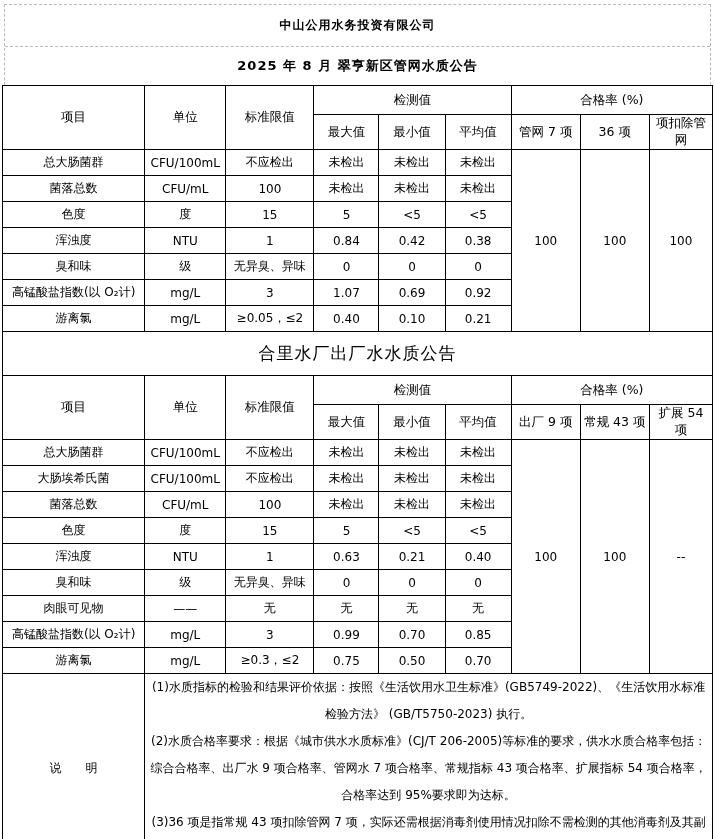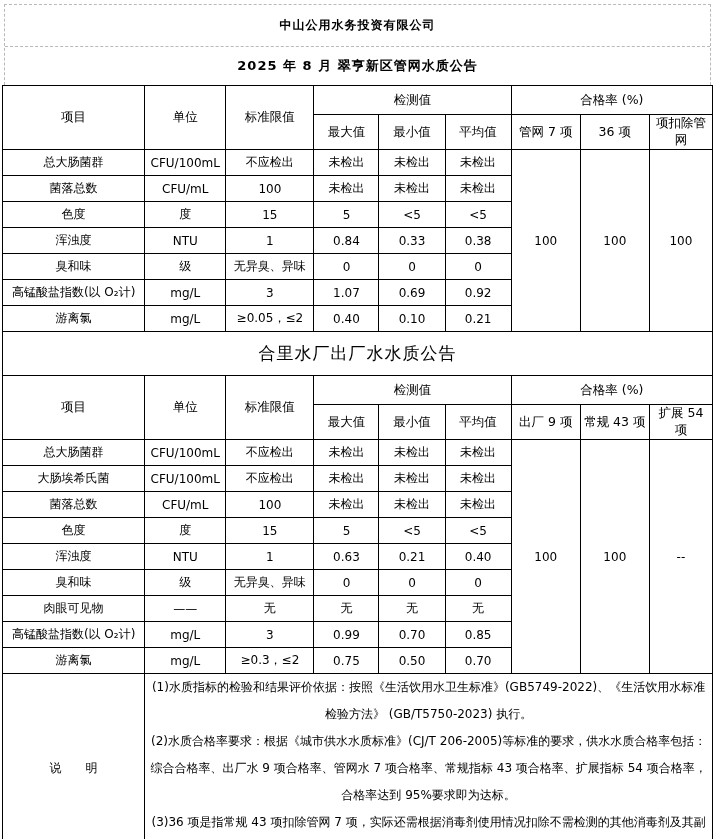--- a/index.html
+++ b/index.html
@@ -146,21 +146,21 @@
         <td>15</td>
         <td>5</td>
         <td>&lt;5</td>
         <td>&lt;5</td>
       </tr>
       <tr class="body-row">
         <td class="item-cell">浑浊度</td>
         <td>NTU</td>
         <td>1</td>
         <td>0.84</td>
-        <td>0.33</td>
+        <td>0.42</td>
         <td>0.38</td>
       </tr>
       <tr class="body-row">
         <td class="item-cell">臭和味</td>
         <td>级</td>
         <td>无异臭、异味</td>
         <td>0</td>
         <td>0</td>
         <td>0</td>
       </tr>

